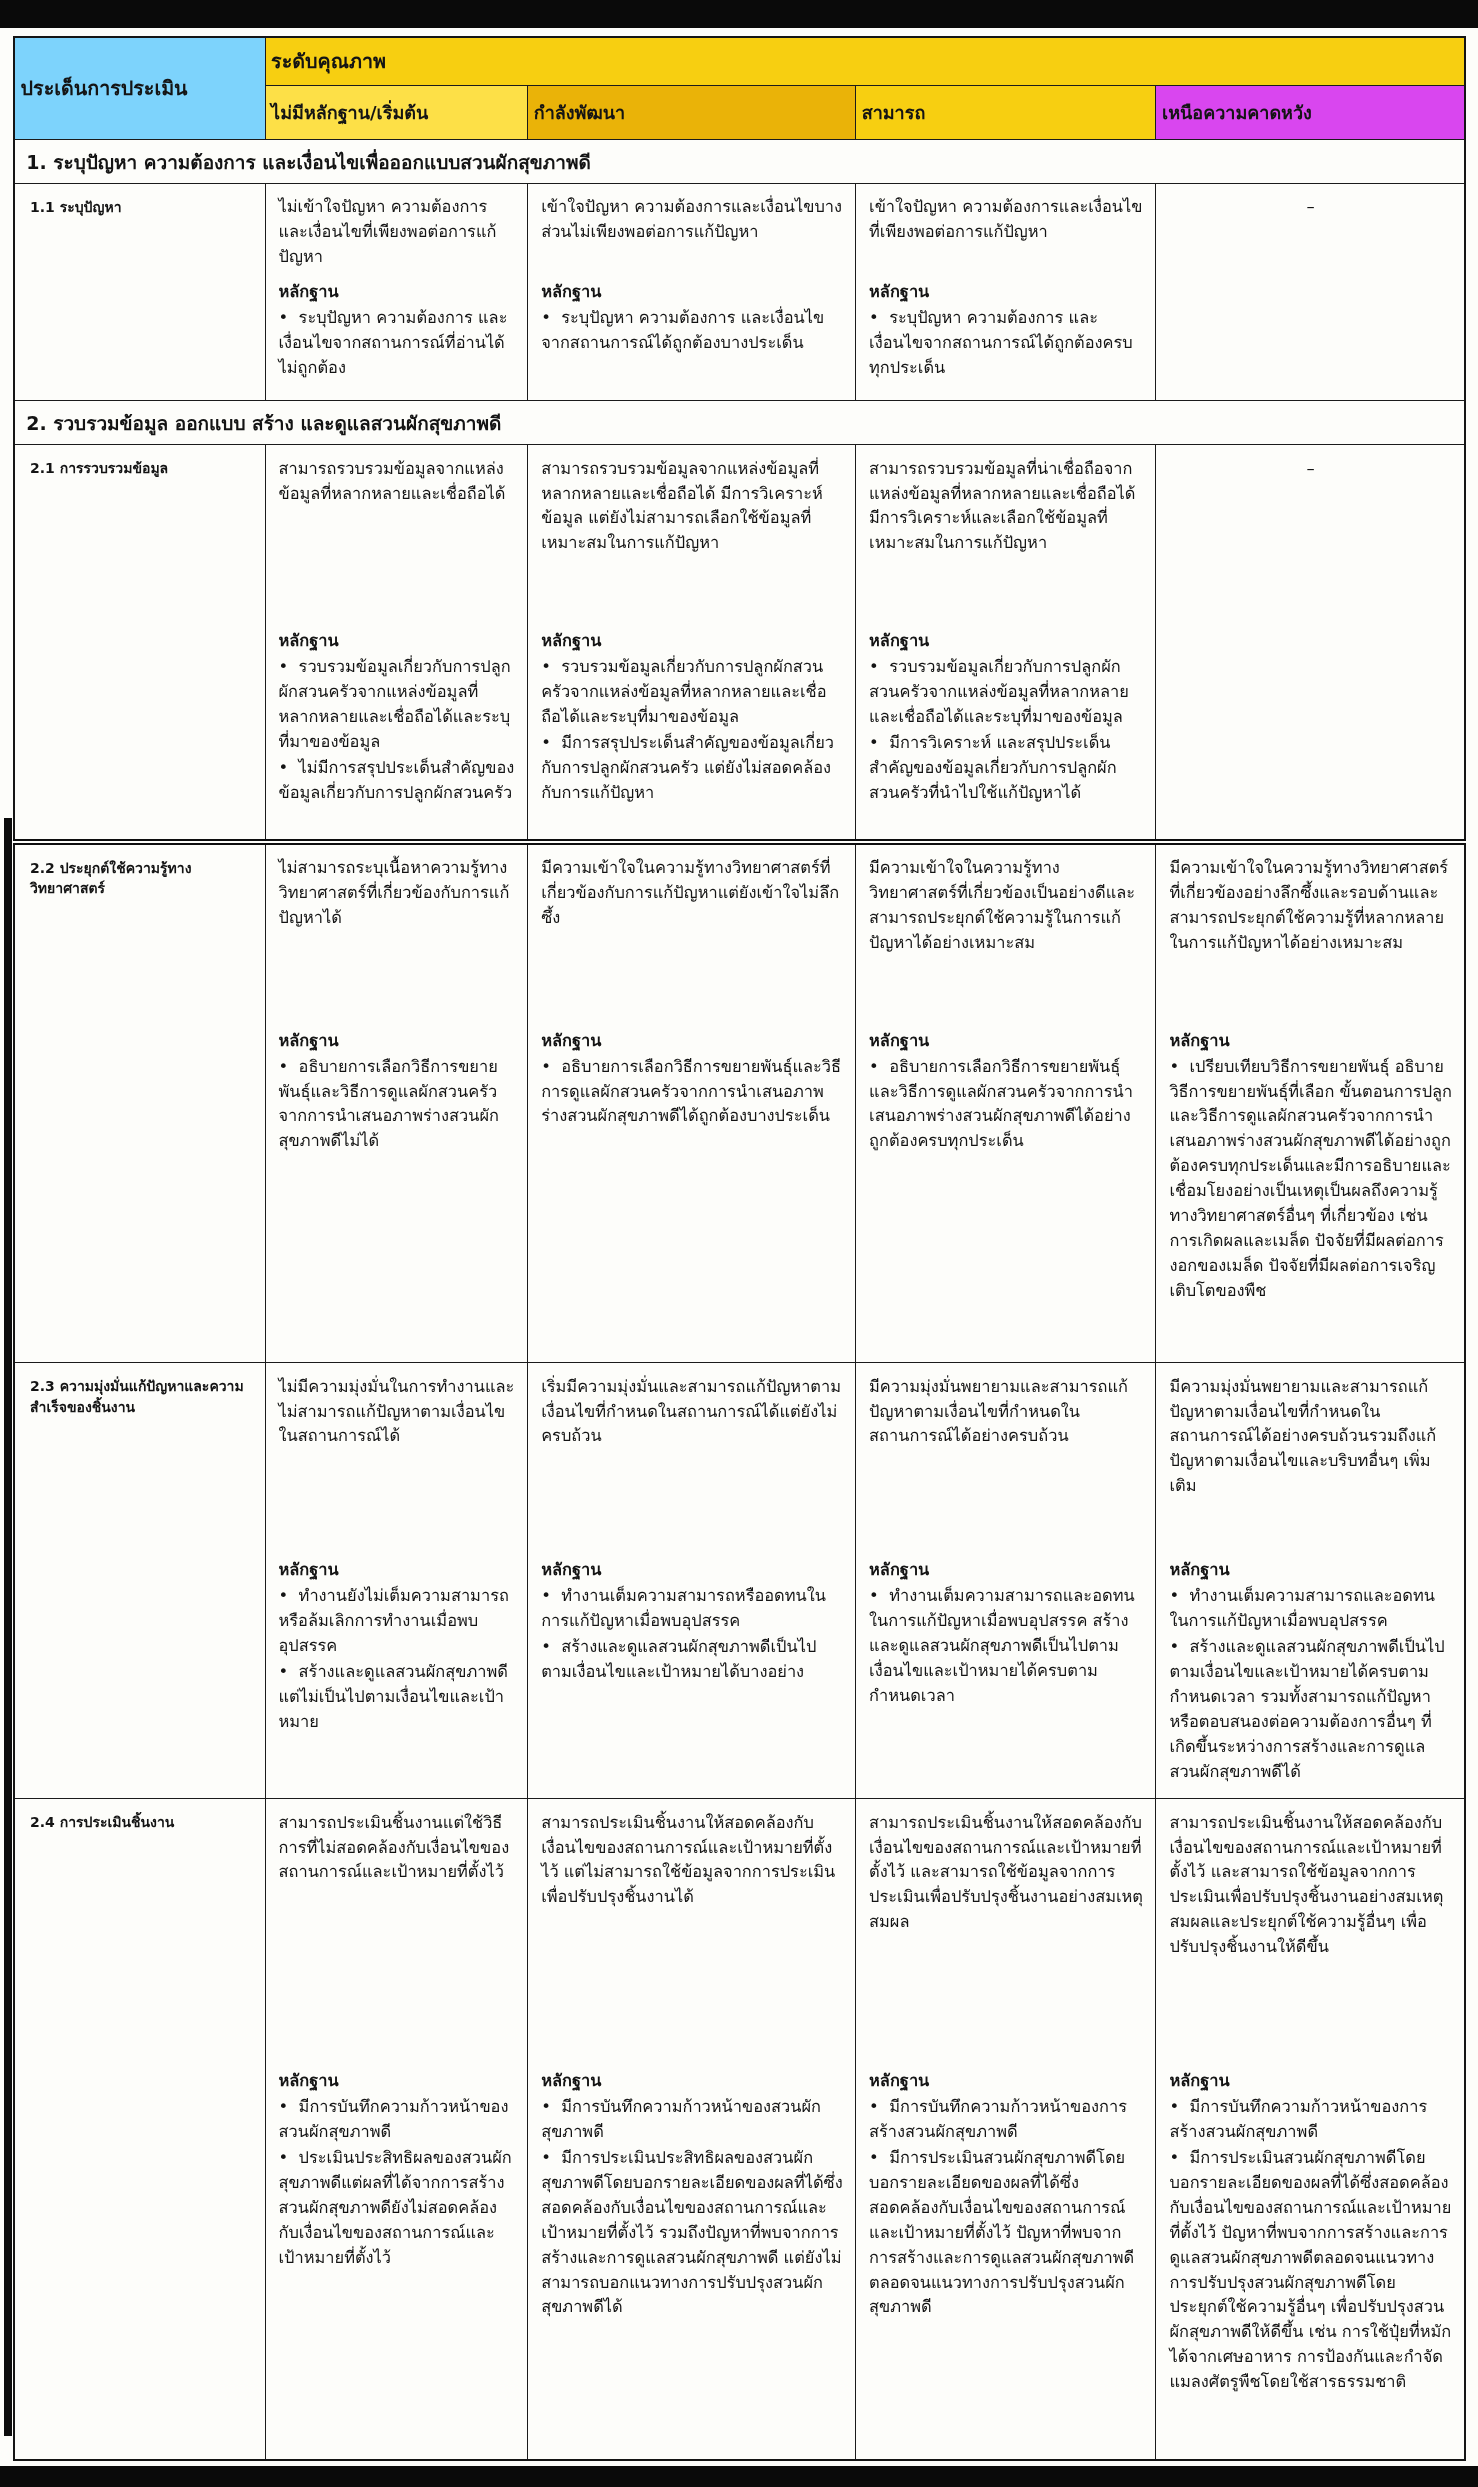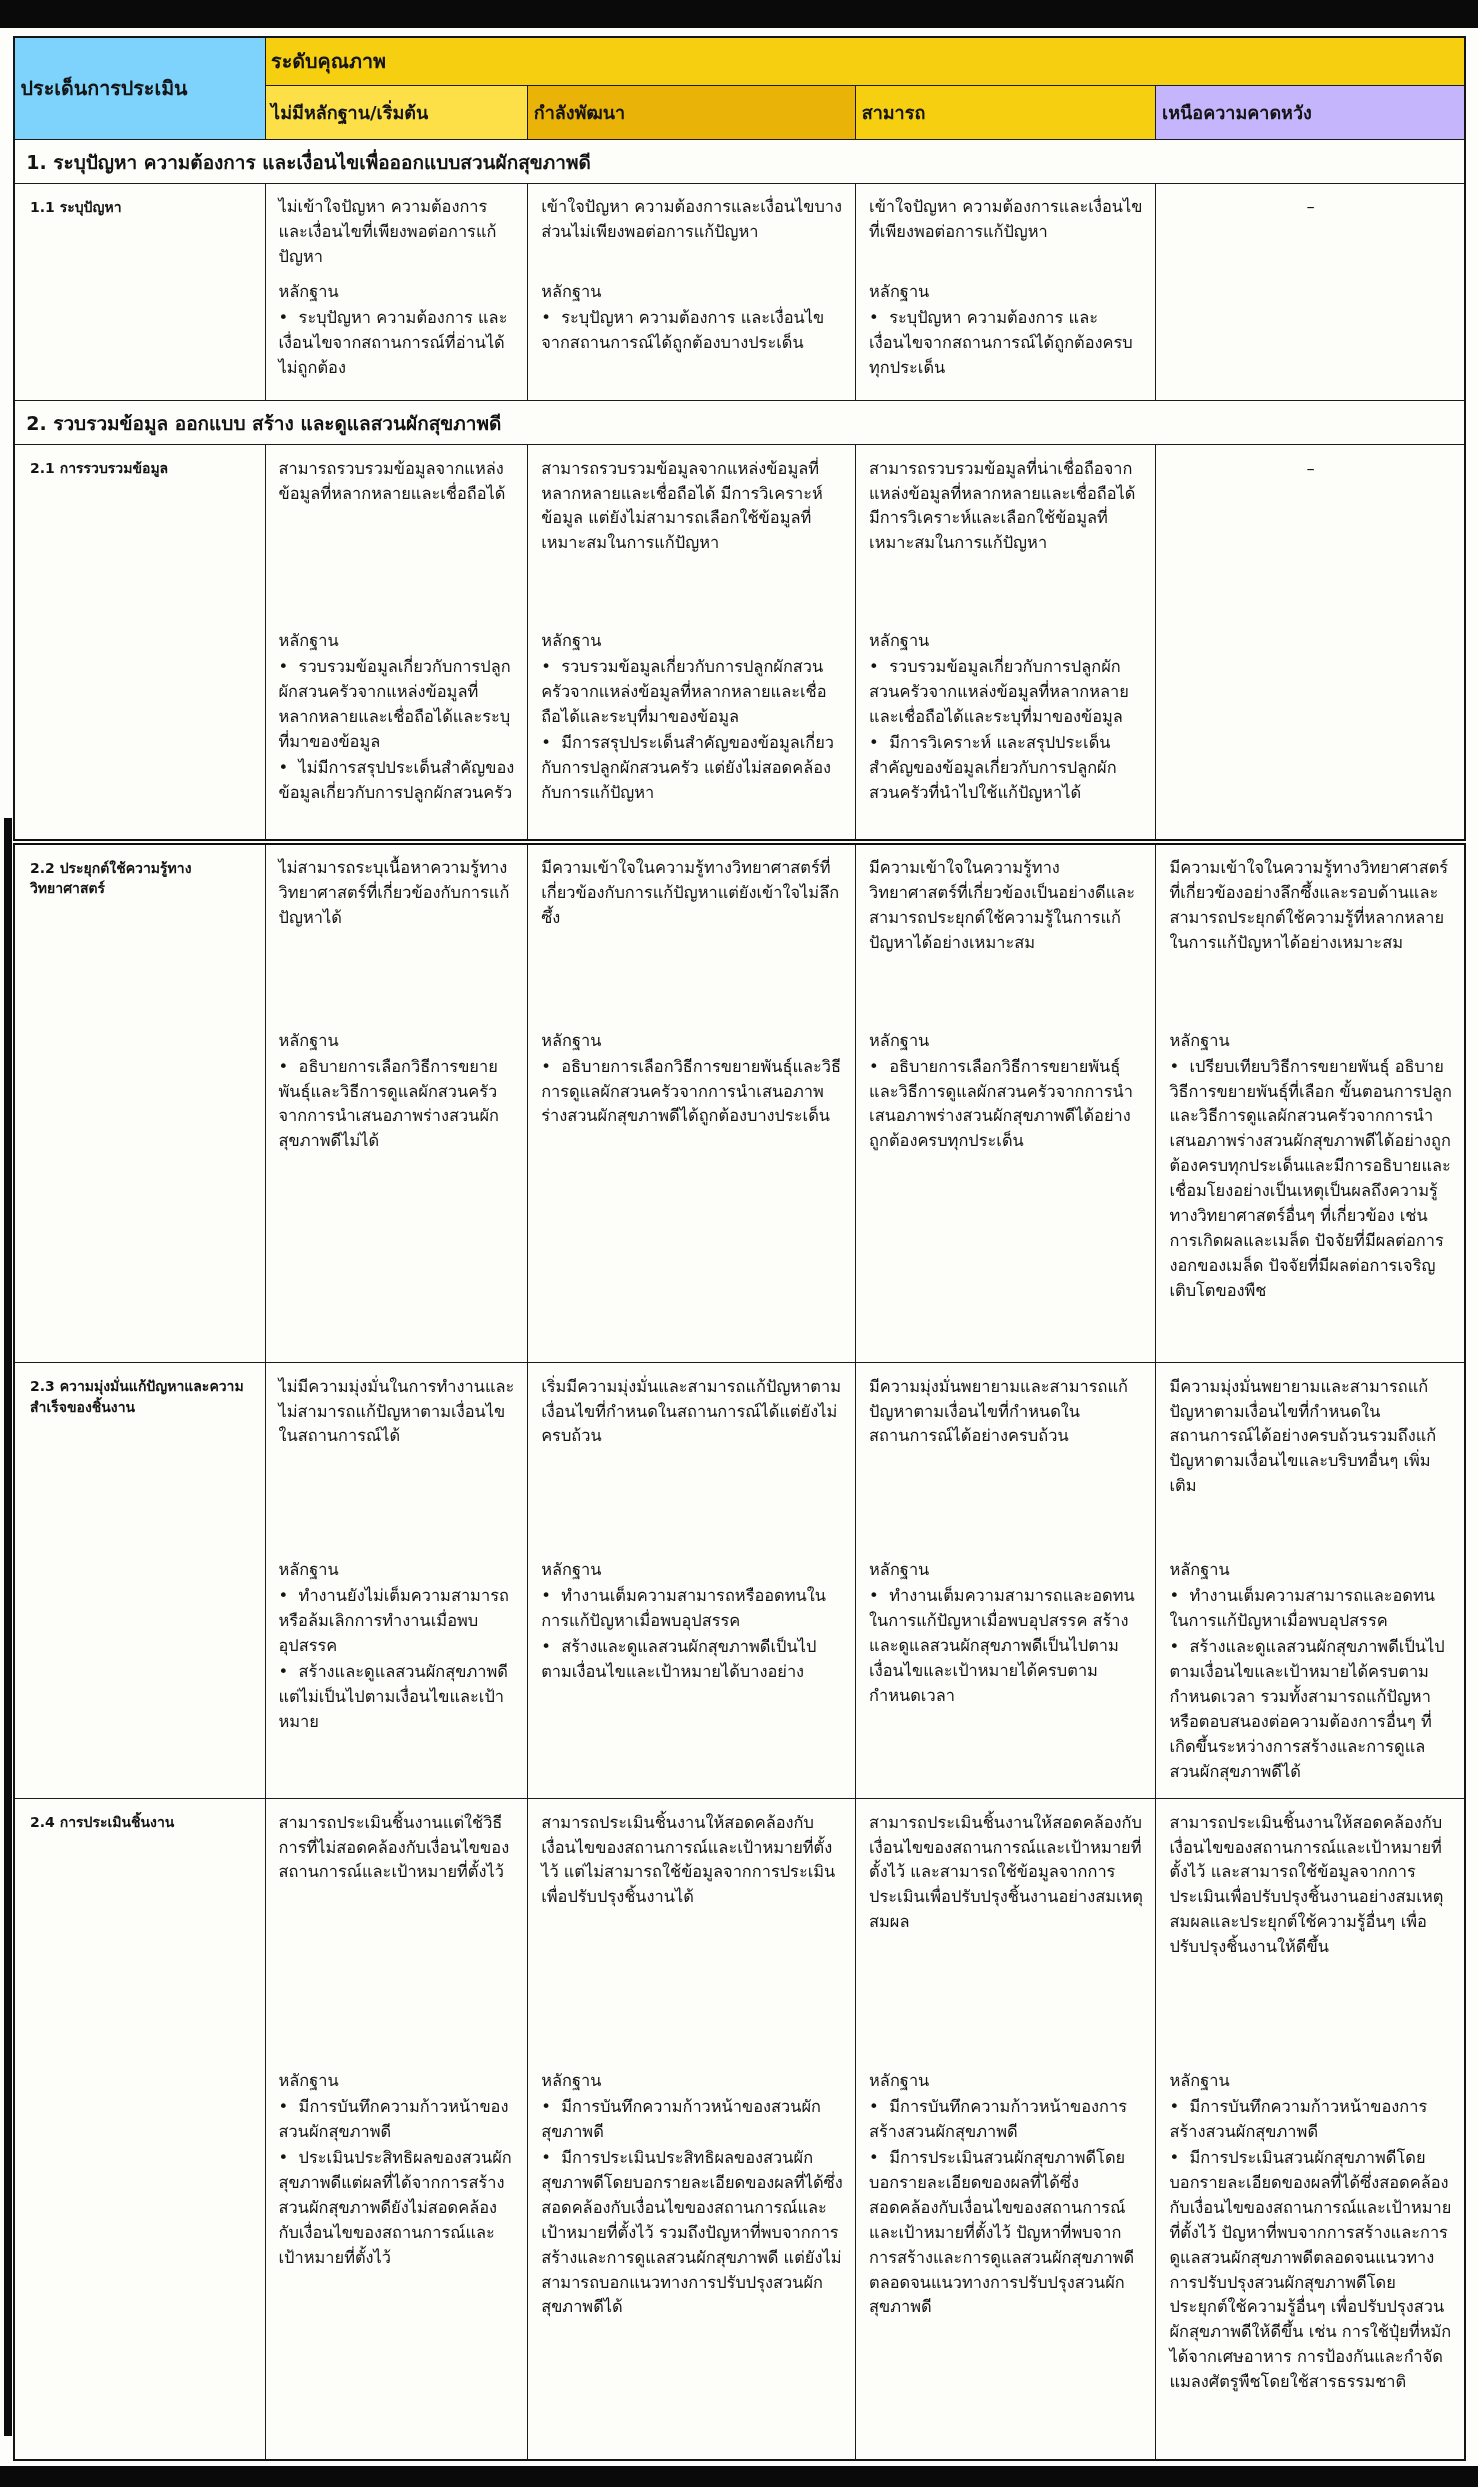--- a/index.html
+++ b/index.html
@@ -52,21 +52,21 @@
     padding:13px 9.4px 11.2px 15px;
   }
   td.cell{
     padding:11.2px 12px 11.2px 13px;
     font-size:16.4px;
     line-height:1.52;
   }
   .desc{white-space:pre-line;}
   .desc.dash{text-align:center;min-height:0;}
   .evidence{margin-top:3.7px;}
-  .ev-label{font-weight:normal;}
+  .ev-label{font-weight:bold;}
   .ev-item::before{content:"\2022\00a0\00a0";}
   .ev-item{margin-top:0.9px;}
   tr.heavy-top > td{border-top:6.6px double #0e0e0e;}
   .edge-line{
     position:absolute;
     left:3.7px;
     top:790px;
     width:8.4px;
     height:1618px;
     background:#0c0c0c;
@@ -88,21 +88,21 @@
     </colgroup>
     <thead>
       <tr>
         <th rowspan="2" class="crit-h" style="background: #7dd3fc;">ประเด็นการประเมิน</th>
         <th colspan="4" class="qual-h" style="background: rgb(247, 207, 17);">ระดับคุณภาพ</th>
       </tr>
       <tr id="level-row">
           <th class="level-h" style="background: #fde047;">ไม่มีหลักฐาน/เริ่มต้น</th>
           <th class="level-h" style="background: #eab308;">กำลังพัฒนา</th>
           <th class="level-h" style="background: rgb(247, 207, 17);">สามารถ</th>
-          <th class="level-h" style="background: #c4b5fd;">เหนือความคาดหวัง</th>
+          <th class="level-h" style="background: #d946ef;">เหนือความคาดหวัง</th>
         </tr>
     </thead>
     <tbody id="rubric-body">
         <tr>
           <td colspan="5" class="section-td">1. ระบุปัญหา ความต้องการ และเงื่อนไขเพื่อออกแบบสวนผักสุขภาพดี</td>
         </tr>
         <tr style="height: 217px;">
           <td class="crit-cell">1.1 ระบุปัญหา</td>
           <td class="cell">
             <div class="desc" style="min-height: 81px;">ไม่เข้าใจปัญหา ความต้องการ และเงื่อนไขที่เพียงพอต่อการแก้ปัญหา</div>

